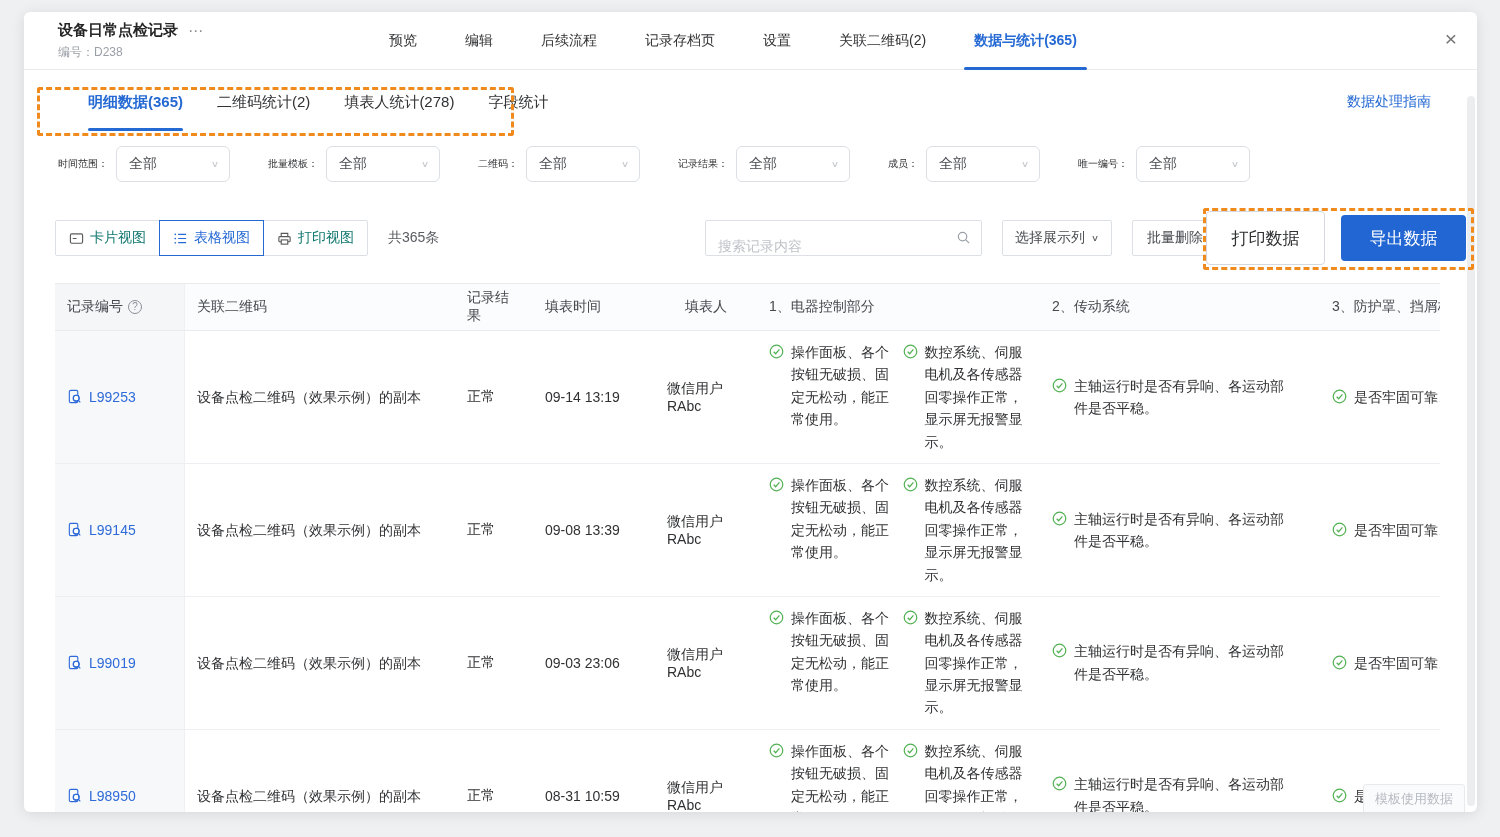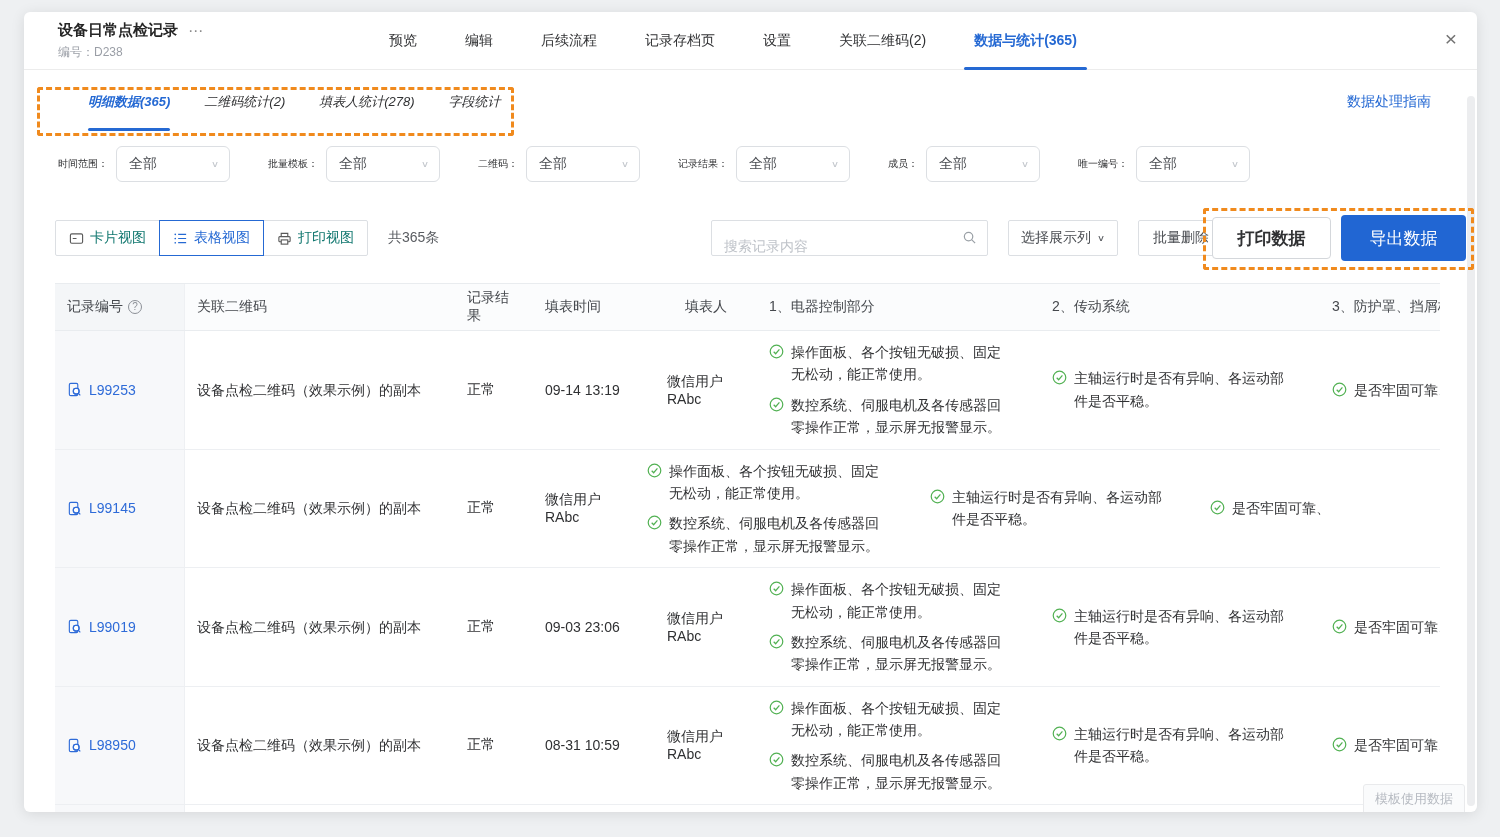--- a/index.html
+++ b/index.html
@@ -25,21 +25,21 @@
     padding:0 24px; font-size:14px; color:#303133; cursor:pointer; }
   .nav-item.active { color:#2569d3; font-weight:700; }
   .nav-item.active::after { content:""; position:absolute; left:14px; right:14px;
     bottom:0; height:3px; background:#2569d3; border-radius:2px; }
   .close { position:absolute; right:20px; top:16px; font-size:21px; color:#737373;
     line-height:1; cursor:pointer; }
   
   .subtabs { position:relative; height:64px; display:flex; align-items:center;
     padding-left:64px; gap:34px; }
   .subtab { position:relative; height:64px; display:flex; align-items:center;
-    font-size:13px; color:#303133; cursor:pointer;font-style:italic; }
+    font-size:15px; color:#303133; cursor:pointer; }
   .subtab.active { color:#2569d3; font-weight:700; }
   .subtab.active::after { content:""; position:absolute; left:0; right:0; bottom:3px;
     height:3px; background:#2569d3; border-radius:2px; }
   .guide-link { position:absolute; right:46px; top:0; height:64px; display:flex;
     align-items:center; color:#2569d3; font-size:14px; cursor:pointer; }
   
   .filters { display:flex; align-items:center; padding-left:34px; margin-top:12px;
     height:36px; }
   .f-item { display:flex; align-items:center; }
   .f-label { font-size:10px; color:#303133; margin-right:8px; white-space:nowrap; }
@@ -65,22 +65,22 @@
     padding:16px 34px 0 12px; font-size:14px; color:#303133; outline:none;
     font-family:inherit; }
   .search-box input::placeholder { color:#bfc3c9; }
   .search-ic { position:absolute; right:11px; top:10px; }
   .btn { height:36px; display:flex; align-items:center; justify-content:center; gap:6px;
     border:1px solid #dcdfe3; background:#fff; border-radius:2px; font-size:14px;
     color:#4a4d52; cursor:pointer; white-space:nowrap; }
   .btn-cols { width:110px; margin-right:20px; }
   .btn-batch { width:90px; margin-right:-16px; overflow:hidden; justify-content:flex-start;
     padding-left:14px; }
-  .btn-print { width:119px; height:42px; font-size:17px; color:#303133; border-radius:4px;
-    border-color:#d4d7db; position:relative; z-index:2; margin-right:10px;font-weight:bold; }
+  .btn-print { width:119px; height:54px; font-size:17px; color:#303133; border-radius:4px;
+    border-color:#d4d7db; position:relative; z-index:2; margin-right:16px; }
   .btn-export { width:125px; height:46px; font-size:17px; color:#fff; background:#2166d3;
     border:none; border-radius:4px; position:relative; z-index:2; }
   
   .table-wrap { margin-left:31px; margin-top:27px; width:1385px; overflow:hidden; }
   .thead, .tr { display:flex; width:1505px; }
   .thead { height:48px; background:#fbfcfd; border-top:1px solid #e9ecef;
     border-bottom:1px solid #e9ecef; }
   .th { display:flex; align-items:center; font-size:14px; color:#45484d;
     padding:0 12px; }
   .td { display:flex; align-items:center; font-size:14px; color:#303133;
@@ -89,21 +89,21 @@
   .c2 { width:270px; } .c3 { width:78px; } .c4 { width:122px; }
   .c5 { width:102px; justify-content:center; }
   .c6 { width:283px; } .c7 { width:280px; } .c8 { width:240px; }
   .th.c1 { background:#f4f6f8; gap:5px; }
   .tr { min-height:114px; border-bottom:1px solid #edeff2; background:#fff; }
   .qmark { width:14px; height:14px; border:1px solid #8c9097; border-radius:50%;
     color:#8c9097; font-size:10px; display:flex; align-items:center;
     justify-content:center; line-height:1; }
   .rec-id { display:flex; align-items:center; gap:7px; color:#2e6bd8; cursor:pointer; }
   .qr-text { display:inline-block; width:226px; line-height:1.6; word-break:break-all; }
-  .chklist { display:flex; flex-direction:column; gap:8px; }
+  .chklist { display:flex; flex-direction:row; gap:8px; }
   .chk { display:flex; gap:7px; align-items:flex-start; }
   .chk svg { flex:none; margin-top:3px; }
   .chk-t { display:inline-block; max-width:220px; line-height:1.6; word-break:break-all; }
   .tr.partial { border-bottom:none; }
   .tr.partial .td { align-items:flex-start; padding-top:8px; }
   
   .watermark { position:absolute; right:12px; bottom:-5px; background:#fafbfc;
     border:1px solid #e9eaec; border-radius:3px; color:#b6bac1; font-size:13px;
     padding:5px 11px 8px; }
   .vscroll { position:absolute; right:2px; top:84px; bottom:6px; width:8px;
@@ -344,20 +344,21 @@
                 <circle cx="9.8" cy="9.8" r="3.1"></circle>
                 <line x1="12" y1="12" x2="14.2" y2="14.2"></line>
               </svg>
         <span>L99145</span>
       </span>
     </div>
     <div class="td c2">
             <span class="qr-text">设备点检二维码（效果示例）的副本</span>
           </div>
     <div class="td c3">正常</div>
+    <div class="td c4">09-08 13:39</div>
     <div class="td c5">微信用户RAbc</div>
     <div class="td c6">
             <div class="chklist">
               <div class="chk">
                 <svg width="15" height="15" viewBox="0 0 16 16" fill="none" stroke="#52b153" stroke-width="1.3">
                   <circle cx="8" cy="8" r="6.7"></circle>
                   <path d="M5 8.3l2.1 2.1 4-4.7"></path>
                 </svg>
                 <span class="chk-t">操作面板、各个按钮无破损、固定无松动，能正常使用。</span>
               </div>

